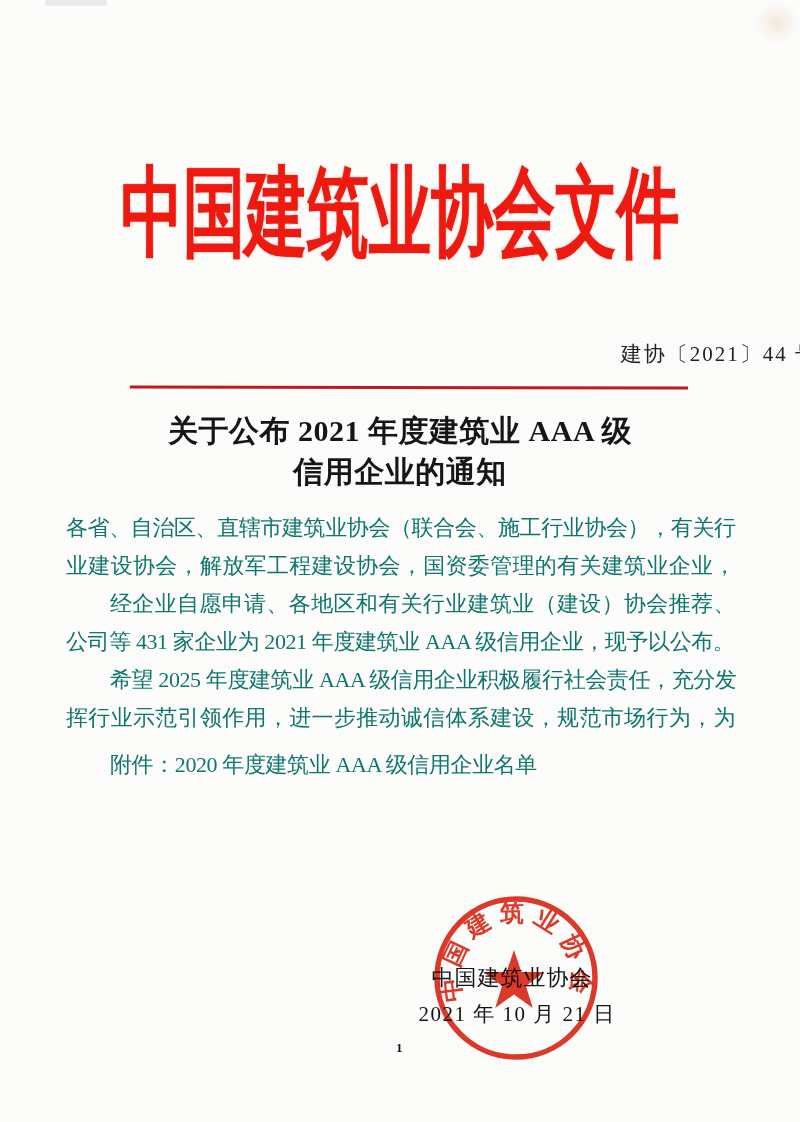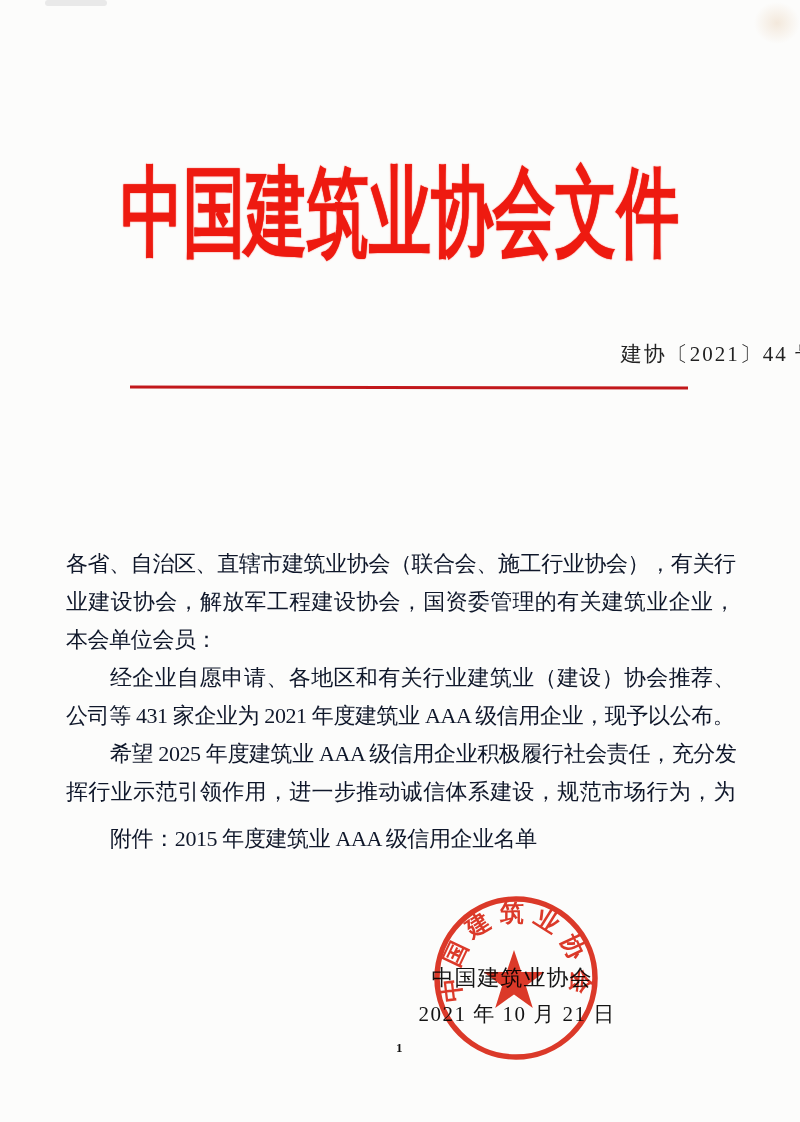--- a/index.html
+++ b/index.html
@@ -58,22 +58,21 @@
     font-size: 30px; font-weight: bold;
     line-height: 41px;
     color: #161616;
     letter-spacing: 0.5px;
   }
 
   .body-text {
     position: absolute; top: 509px; left: 66px; width: 669px;
     font-size: 22px; letter-spacing: -0.4px;
     line-height: 38px;
-    color: #0f172a;
-    margin-top: 36px;
+    color: #0f766e;
   }
   .line { white-space: nowrap; }
   .fill { text-align: justify; text-align-last: justify; }
   .indent { text-indent: 2em; }
   .attachment { margin-top: 9px; }
 
   .sig-org {
     position: absolute; top: 963px; left: 362px; width: 300px;
     text-align: center; font-size: 22px; letter-spacing: 1px;
     color: #141414; z-index: 1;
@@ -108,30 +107,33 @@
 
   <div class="smudge-top"></div>
   <div class="smudge-corner"></div>
 
   <div class="masthead">中国建筑业协会文件</div>
 
   <div class="doc-number">建协〔2021〕44 号</div>
 
   <div class="red-rule"></div>
 
+  <div class="doc-title">
+    <div>关于公布 2021 年度建筑业 AAA 级</div>
+    <div>信用企业的通知</div>
+  </div>
 
   <div class="body-text">
     <div class="line fill">各省、自治区、直辖市建筑业协会（联合会、施工行业协会），有关行</div>
     <div class="line fill">业建设协会，解放军工程建设协会，国资委管理的有关建筑业企业，</div>
-    <div class="line">本会单位会员：</div>
     <div class="line fill indent">经企业自愿申请、各地区和有关行业建筑业（建设）协会推荐、</div>
     <div class="line">公司等 431 家企业为 2021 年度建筑业 AAA 级信用企业，现予以公布。</div>
     <div class="line fill indent">希望 2025 年度建筑业 AAA 级信用企业积极履行社会责任，充分发</div>
     <div class="line fill">挥行业示范引领作用，进一步推动诚信体系建设，规范市场行为，为</div>
-    <div class="line indent attachment">附件：2015 年度建筑业 AAA 级信用企业名单</div>
+    <div class="line indent attachment">附件：2020 年度建筑业 AAA 级信用企业名单</div>
   </div>
 
   <div class="sig-org">中国建筑业协会</div>
   <div class="sig-date">2021 年 10 月 21 日</div>
 
   <svg class="seal" viewBox="0 0 174 174" aria-hidden="true">
     <circle cx="87" cy="87" r="79" fill="none" stroke="#dc2a18" stroke-width="5.5"></circle>
     <path id="sealArc" d="M 33.4 106.5 A 57 57 0 1 1 140.6 106.5" fill="none"></path>
     <text font-size="24" fill="#dc2a18" letter-spacing="8">
       <textPath href="#sealArc" startOffset="50%" text-anchor="middle">中国建筑业协会</textPath>

